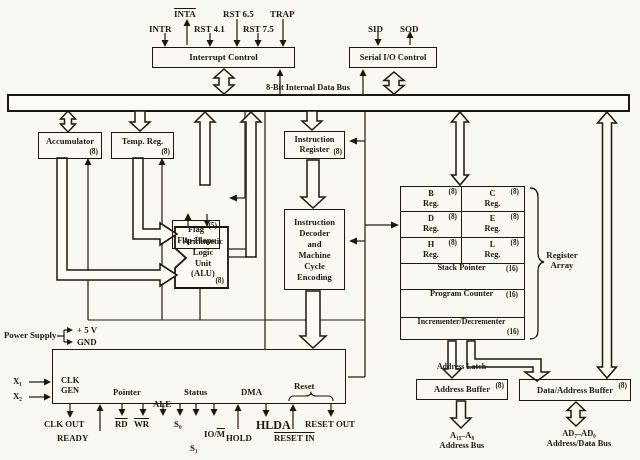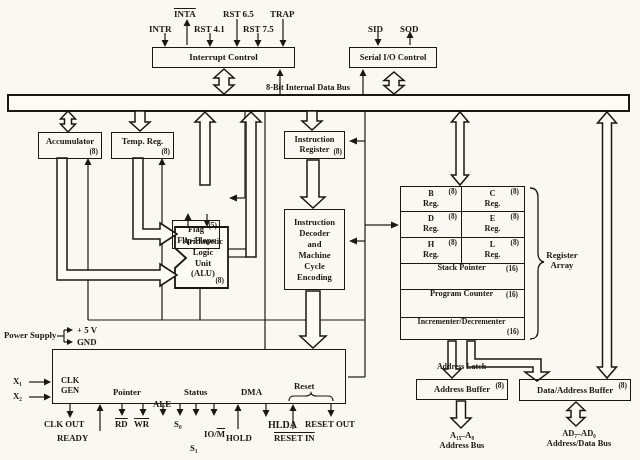--- a/index.html
+++ b/index.html
@@ -297,17 +297,17 @@
   <div class="lbl" style="left:57px;top:433px;font-size:8.8px;">READY</div>
   <div class="lbl ovl" style="left:115px;top:419px;font-size:8.8px;">RD</div>
   <div class="lbl ovl" style="left:134px;top:419px;font-size:8.8px;">WR</div>
   <div class="lbl" style="left:153px;top:399px;font-size:8.8px;">ALE</div>
   <div class="lbl" style="left:174px;top:419px;font-size:8.8px;">S₀</div>
   <div class="lbl" style="left:190px;top:443px;font-size:8.8px;">S₁</div>
   <div class="lbl" style="left:204px;top:419px;font-size:8.8px;">
     <span>IO/</span><span class="ovl">M</span>
   </div>
   <div class="lbl" style="left:226px;top:433px;font-size:8.8px;">HOLD</div>
-  <div class="lbl" style="left:268px;top:419px;font-size:10px;">HLDA</div>
+  <div class="lbl" style="left:256px;top:419px;font-size:12px;">HLDA</div>
   <div class="lbl ovl" style="left:274px;top:433px;font-size:8.8px;">RESET IN</div>
   <div class="lbl" style="left:305px;top:419px;font-size:8.8px;">RESET OUT</div>
 
 </div>
 
 </body></html>

